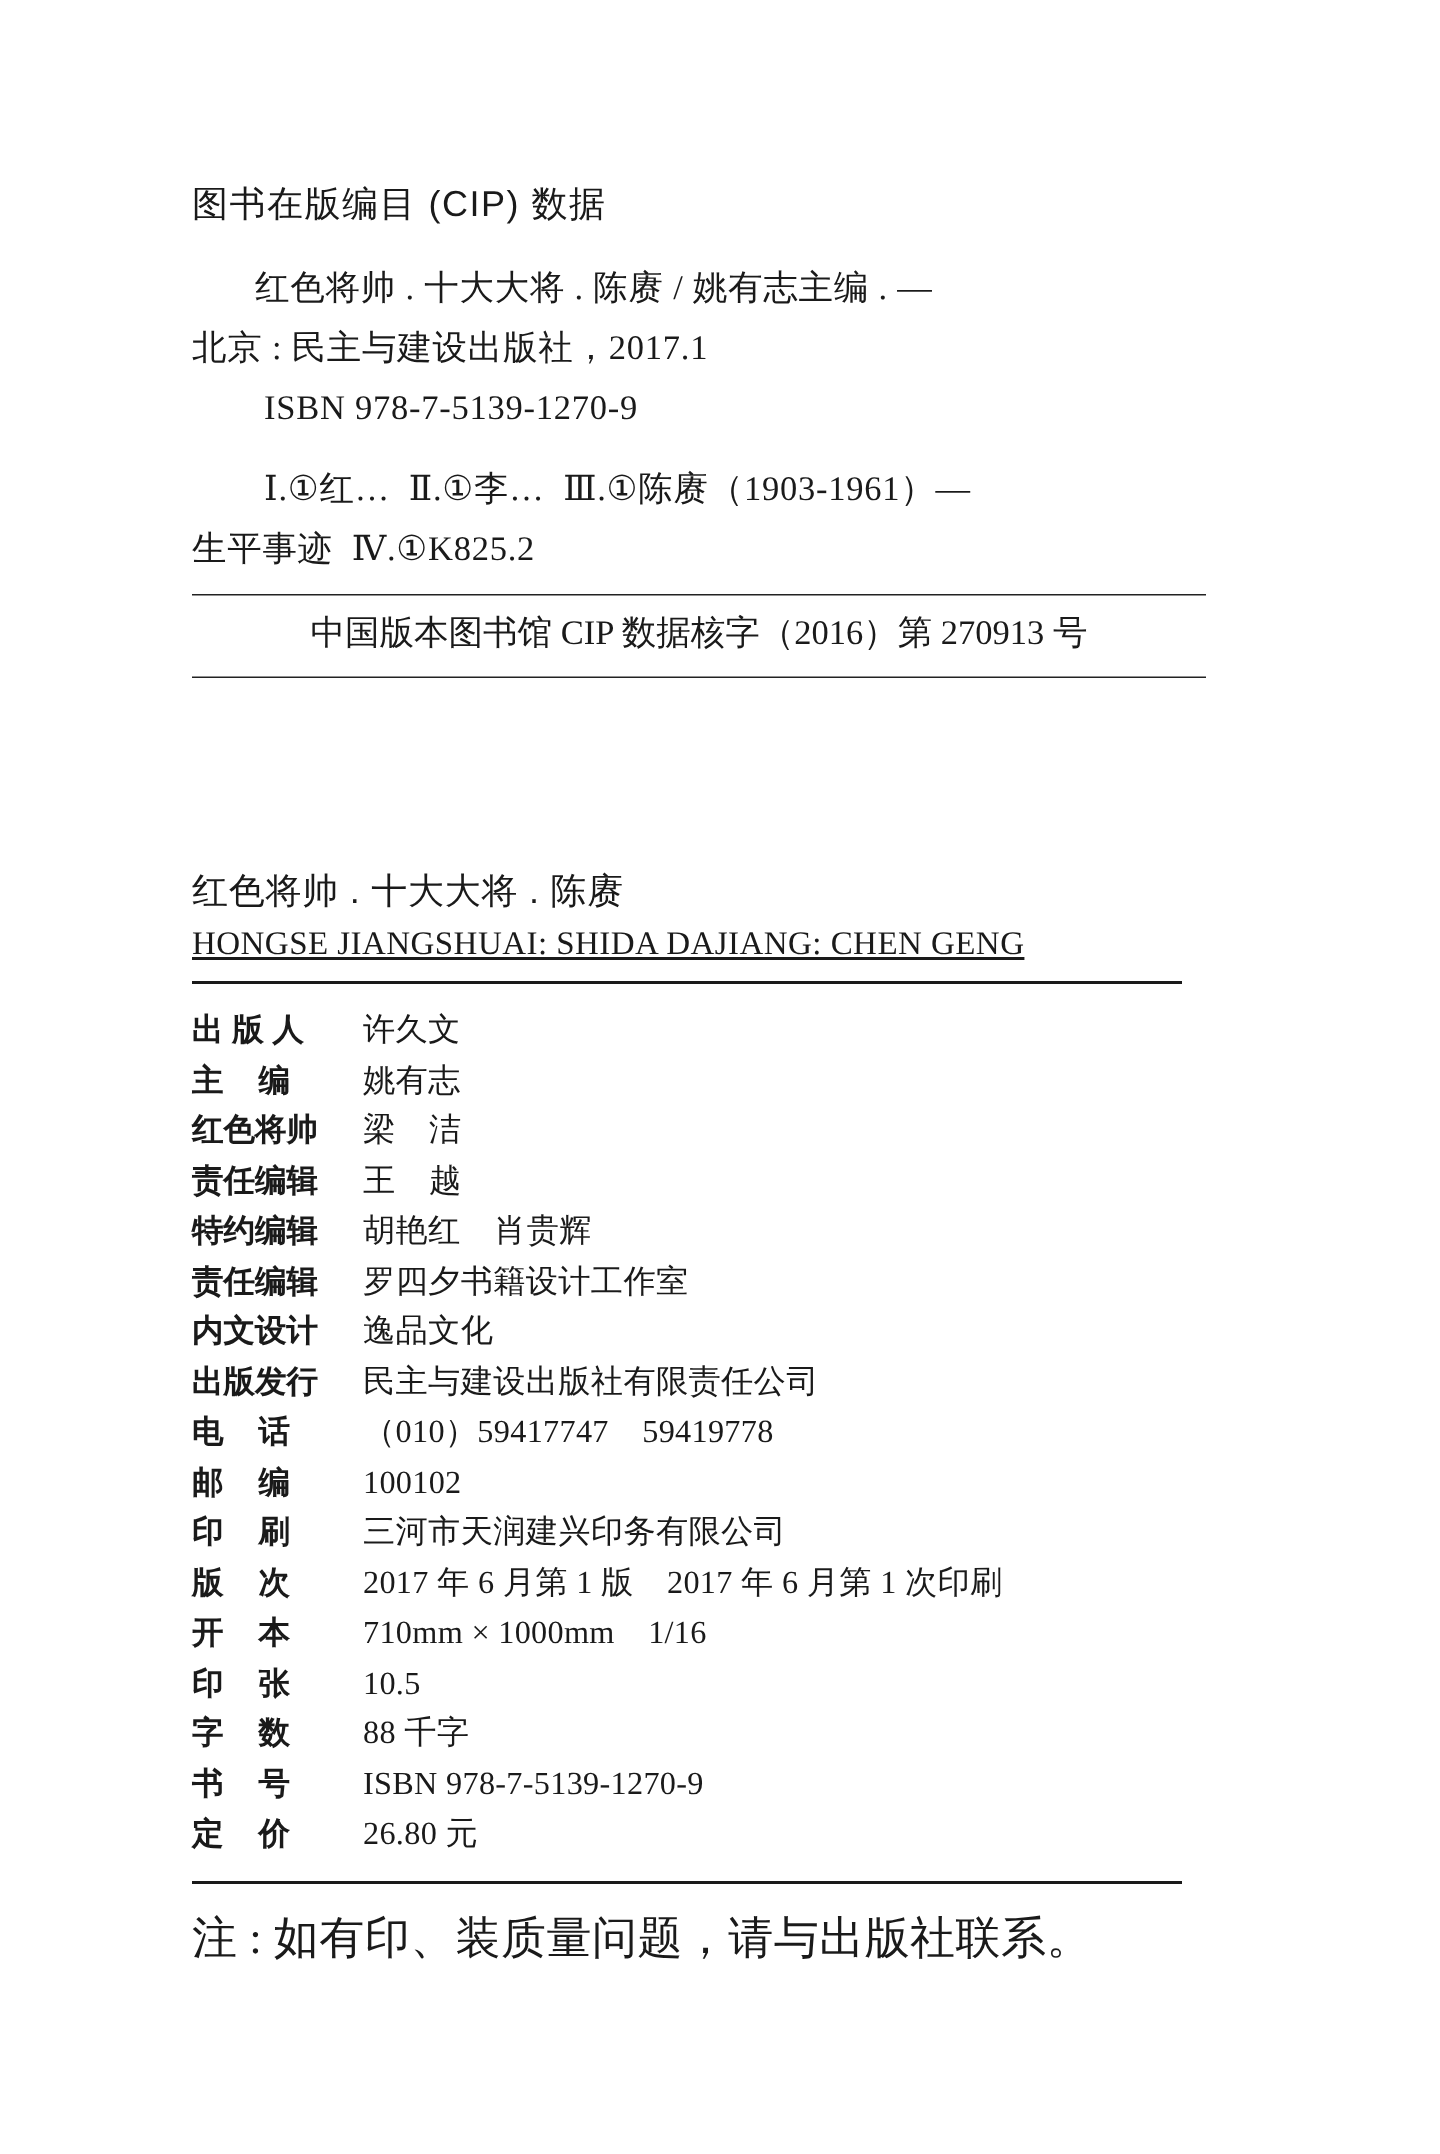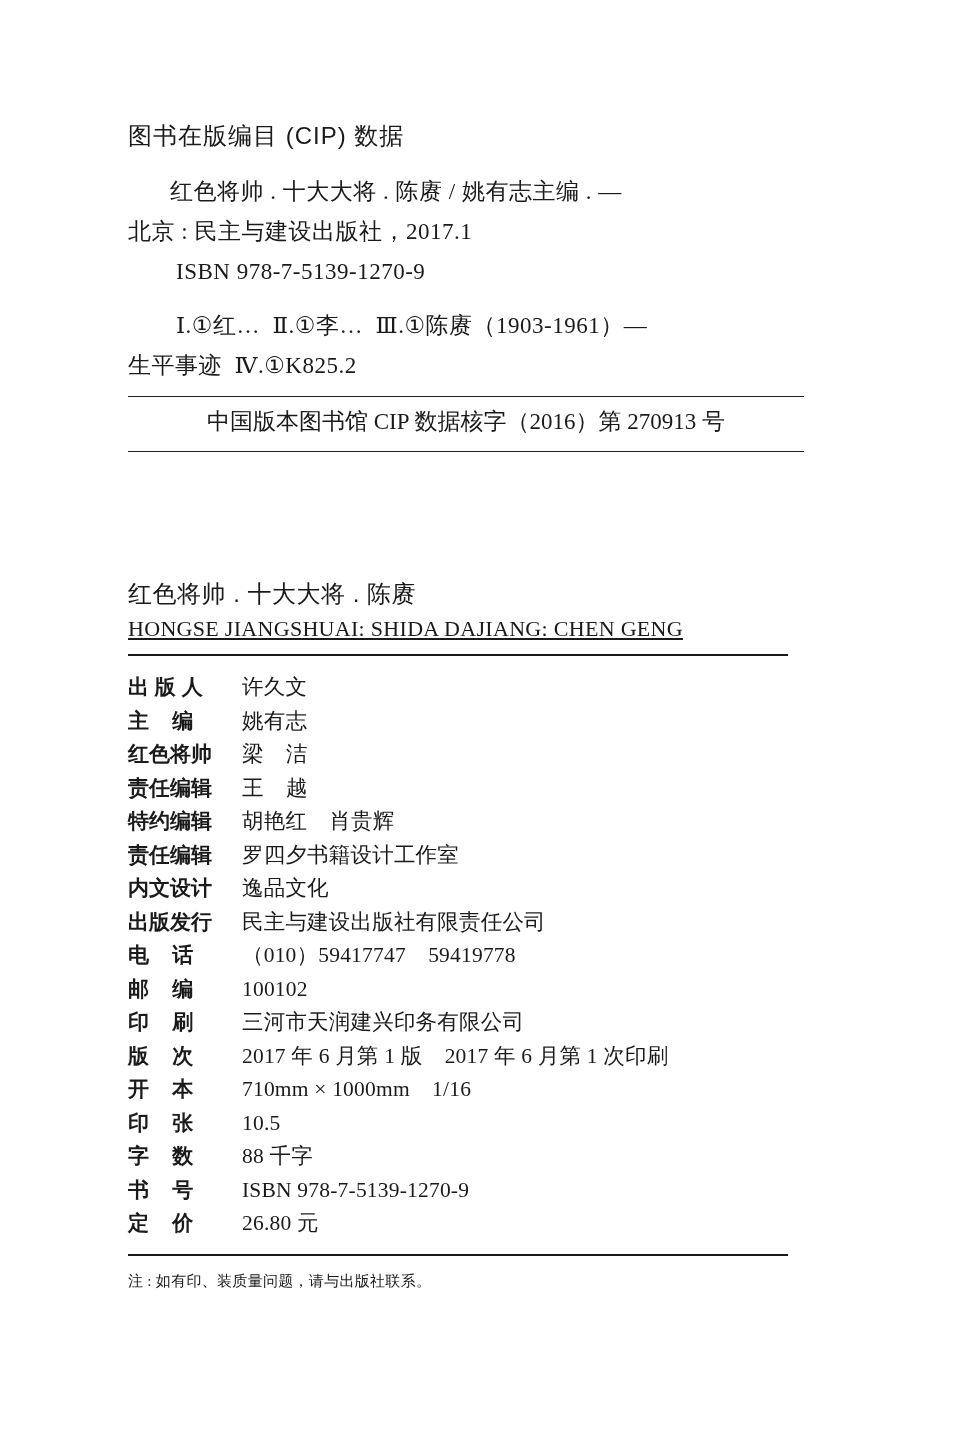--- a/index.html
+++ b/index.html
@@ -115,21 +115,21 @@
     white-space: pre;
     letter-spacing: 0;
   }
   .row-value {
     font-size: 21.5px;
     white-space: pre;
     letter-spacing: 0.2px;
     text-align: right;
   }
   .note {
-    font-size: 15px;
+    font-size: 30px;
     letter-spacing: 0.3px;
     white-space: pre;
   }
 </style>
 </head>
 <body>
 
 <div class="page">
 
   <div class="cip-block">

